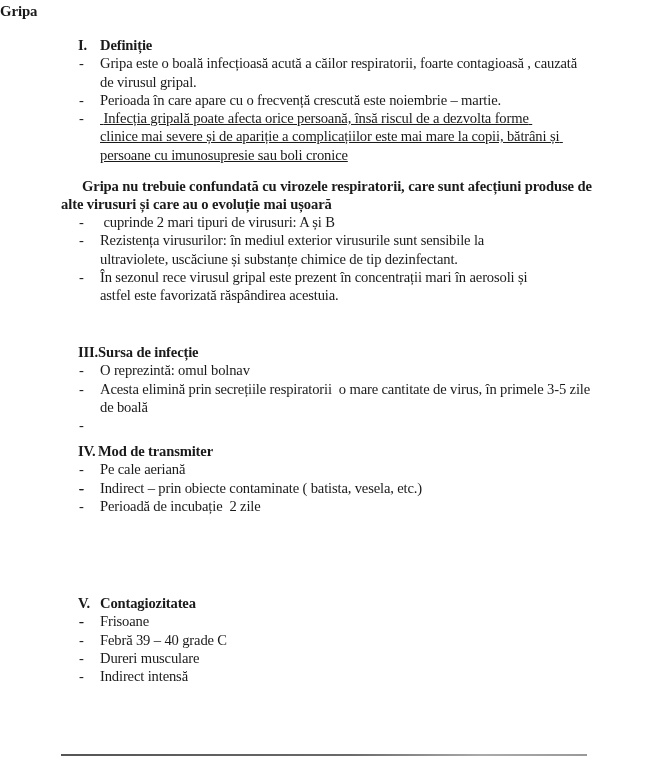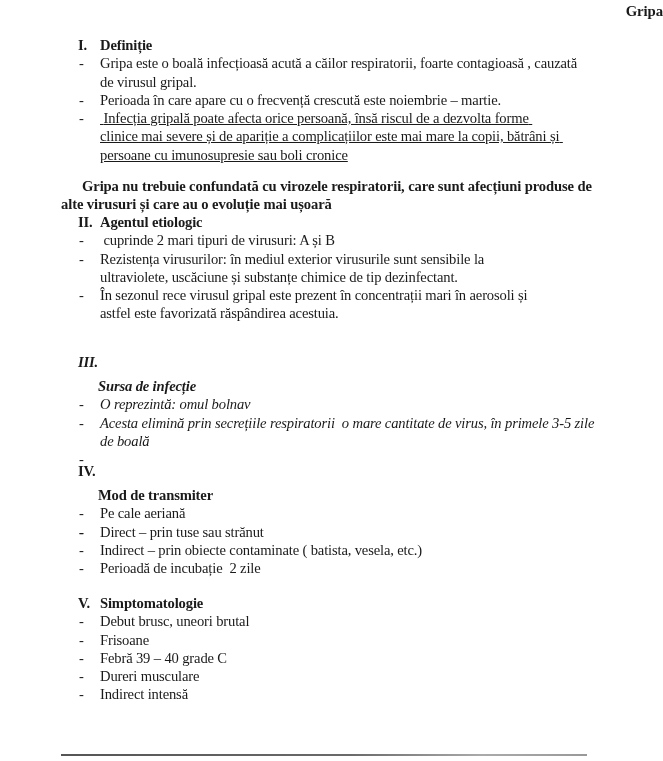--- a/index.html
+++ b/index.html
@@ -21,21 +21,21 @@
       position: absolute;
       left: 0; top: 0;
       width: 663px;
       height: 761px;
     }
     .title {
       position: absolute;
       top: 2px;
       left: 0;
       width: 663px;
-      text-align: right;
+      text-align: left;
       font-weight: bold;
       font-size: 14.8px;
       letter-spacing: -0.1px;
       margin: 0;
     }
     .section {
       position: absolute;
       left: 78px;
       width: 520px;
     }
@@ -49,21 +49,20 @@
       display: inline-block;
       width: 22px;
       flex: 0 0 auto;
     }
     .section-heading .num.tight {
       width: 0;
       white-space: nowrap;
     }
     .section-heading .htext.after-tight {
       margin-left: 20px;
-      margin-top: 24px;
     }
     ul.items {
       list-style: none;
       margin: 0;
       padding: 0;
     }
     ul.items li {
       position: relative;
       padding-left: 22px;
       letter-spacing: -0.15px;
@@ -107,64 +106,60 @@
     <ul class="items" style="width:510px;">
       <li><span class="dash">-</span><span>Gripa este o boală infecțioasă acută a căilor respiratorii, foarte contagioasă , cauzată de virusul gripal.</span></li>
       <li><span class="dash">-</span><span>Perioada în care apare cu o frecvență crescută este noiembrie – martie.</span></li>
       <li style="width:470px;"><span class="dash">-</span><span style="white-space:pre-wrap;text-decoration:underline;"> Infecția gripală poate afecta orice persoană, însă riscul de a dezvolta forme clinice mai severe și de apariție a complicațiilor este mai mare la copii, bătrâni și persoane cu imunosupresie sau boli cronice</span></li>
     </ul>
   </div>
 
   <p class="note">Gripa nu trebuie confundată cu virozele respiratorii, care sunt afecțiuni produse de alte virusuri și care au o evoluție mai ușoară</p>
 
   <div class="section" style="top:213px;">
-    <div class="section-heading">
-      <span class="num">II.</span>
-      <span class="htext">Agentul etiologic</span>
-    </div>
     <ul class="items" style="width:475px;">
       <li><span class="dash">-</span><span style="white-space:pre-wrap;"> cuprinde 2 mari tipuri de virusuri: A și B</span></li>
       <li><span class="dash">-</span><span>Rezistența virusurilor: în mediul exterior virusurile sunt sensibile la ultraviolete, uscăciune și substanțe chimice de tip dezinfectant.</span></li>
       <li><span class="dash">-</span><span>În sezonul rece virusul gripal este prezent în concentrații mari în aerosoli și astfel este favorizată răspândirea acestuia.</span></li>
     </ul>
   </div>
 
-  <div class="section" style="top:353px;font-style:italic;">
+  <div class="section" style="top:343px;">
     <div class="section-heading">
       <span class="num tight">III.</span>
       <span class="htext after-tight">Sursa de infecție</span>
     </div>
     <ul class="items" style="width:520px;">
       <li><span class="dash">-</span><span>O reprezintă: omul bolnav</span></li>
       <li><span class="dash">-</span><span style="white-space:pre-wrap;">Acesta elimină prin secrețiile respiratorii  o mare cantitate de virus, în primele 3-5 zile de boală</span></li>
       <li><span class="dash">-</span></li>
     </ul>
   </div>
 
-  <div class="section" style="top:462px;">
+  <div class="section" style="top:442px;">
     <div class="section-heading">
       <span class="num tight">IV.</span>
       <span class="htext after-tight">Mod de transmiter</span>
     </div>
     <ul class="items">
       <li><span class="dash">-</span><span>Pe cale aeriană</span></li>
       <li><span class="dash">-</span></li>
-      <li><span class="dash">-</span><span>Direct – prin tuse sau strănut</span></li>
+      <li><span class="dash">-</span></li>
       <li><span class="dash">-</span><span>Indirect – prin obiecte contaminate ( batista, vesela, etc.)</span></li>
       <li><span class="dash">-</span><span style="white-space:pre-wrap;">Perioadă de incubație  2 zile</span></li>
     </ul>
   </div>
 
   <div class="section" style="top:594px;">
     <div class="section-heading">
       <span class="num">V.</span>
-      <span class="htext">Simptomatologie</span>
+      <span class="htext">Contagiozitatea</span>
     </div>
     <ul class="items">
-      <li><span class="dash">-</span><span>Debut brusc, uneori brutal</span></li>
+      <li><span class="dash">-</span></li>
       <li><span class="dash">-</span><span>Frisoane</span></li>
       <li><span class="dash">-</span><span>Febră 39 – 40 grade C</span></li>
       <li><span class="dash">-</span><span>Dureri musculare</span></li>
       <li><span class="dash">-</span><span>Indirect intensă</span></li>
     </ul>
   </div>
 
   <div class="rule"></div>
 </div>
 

